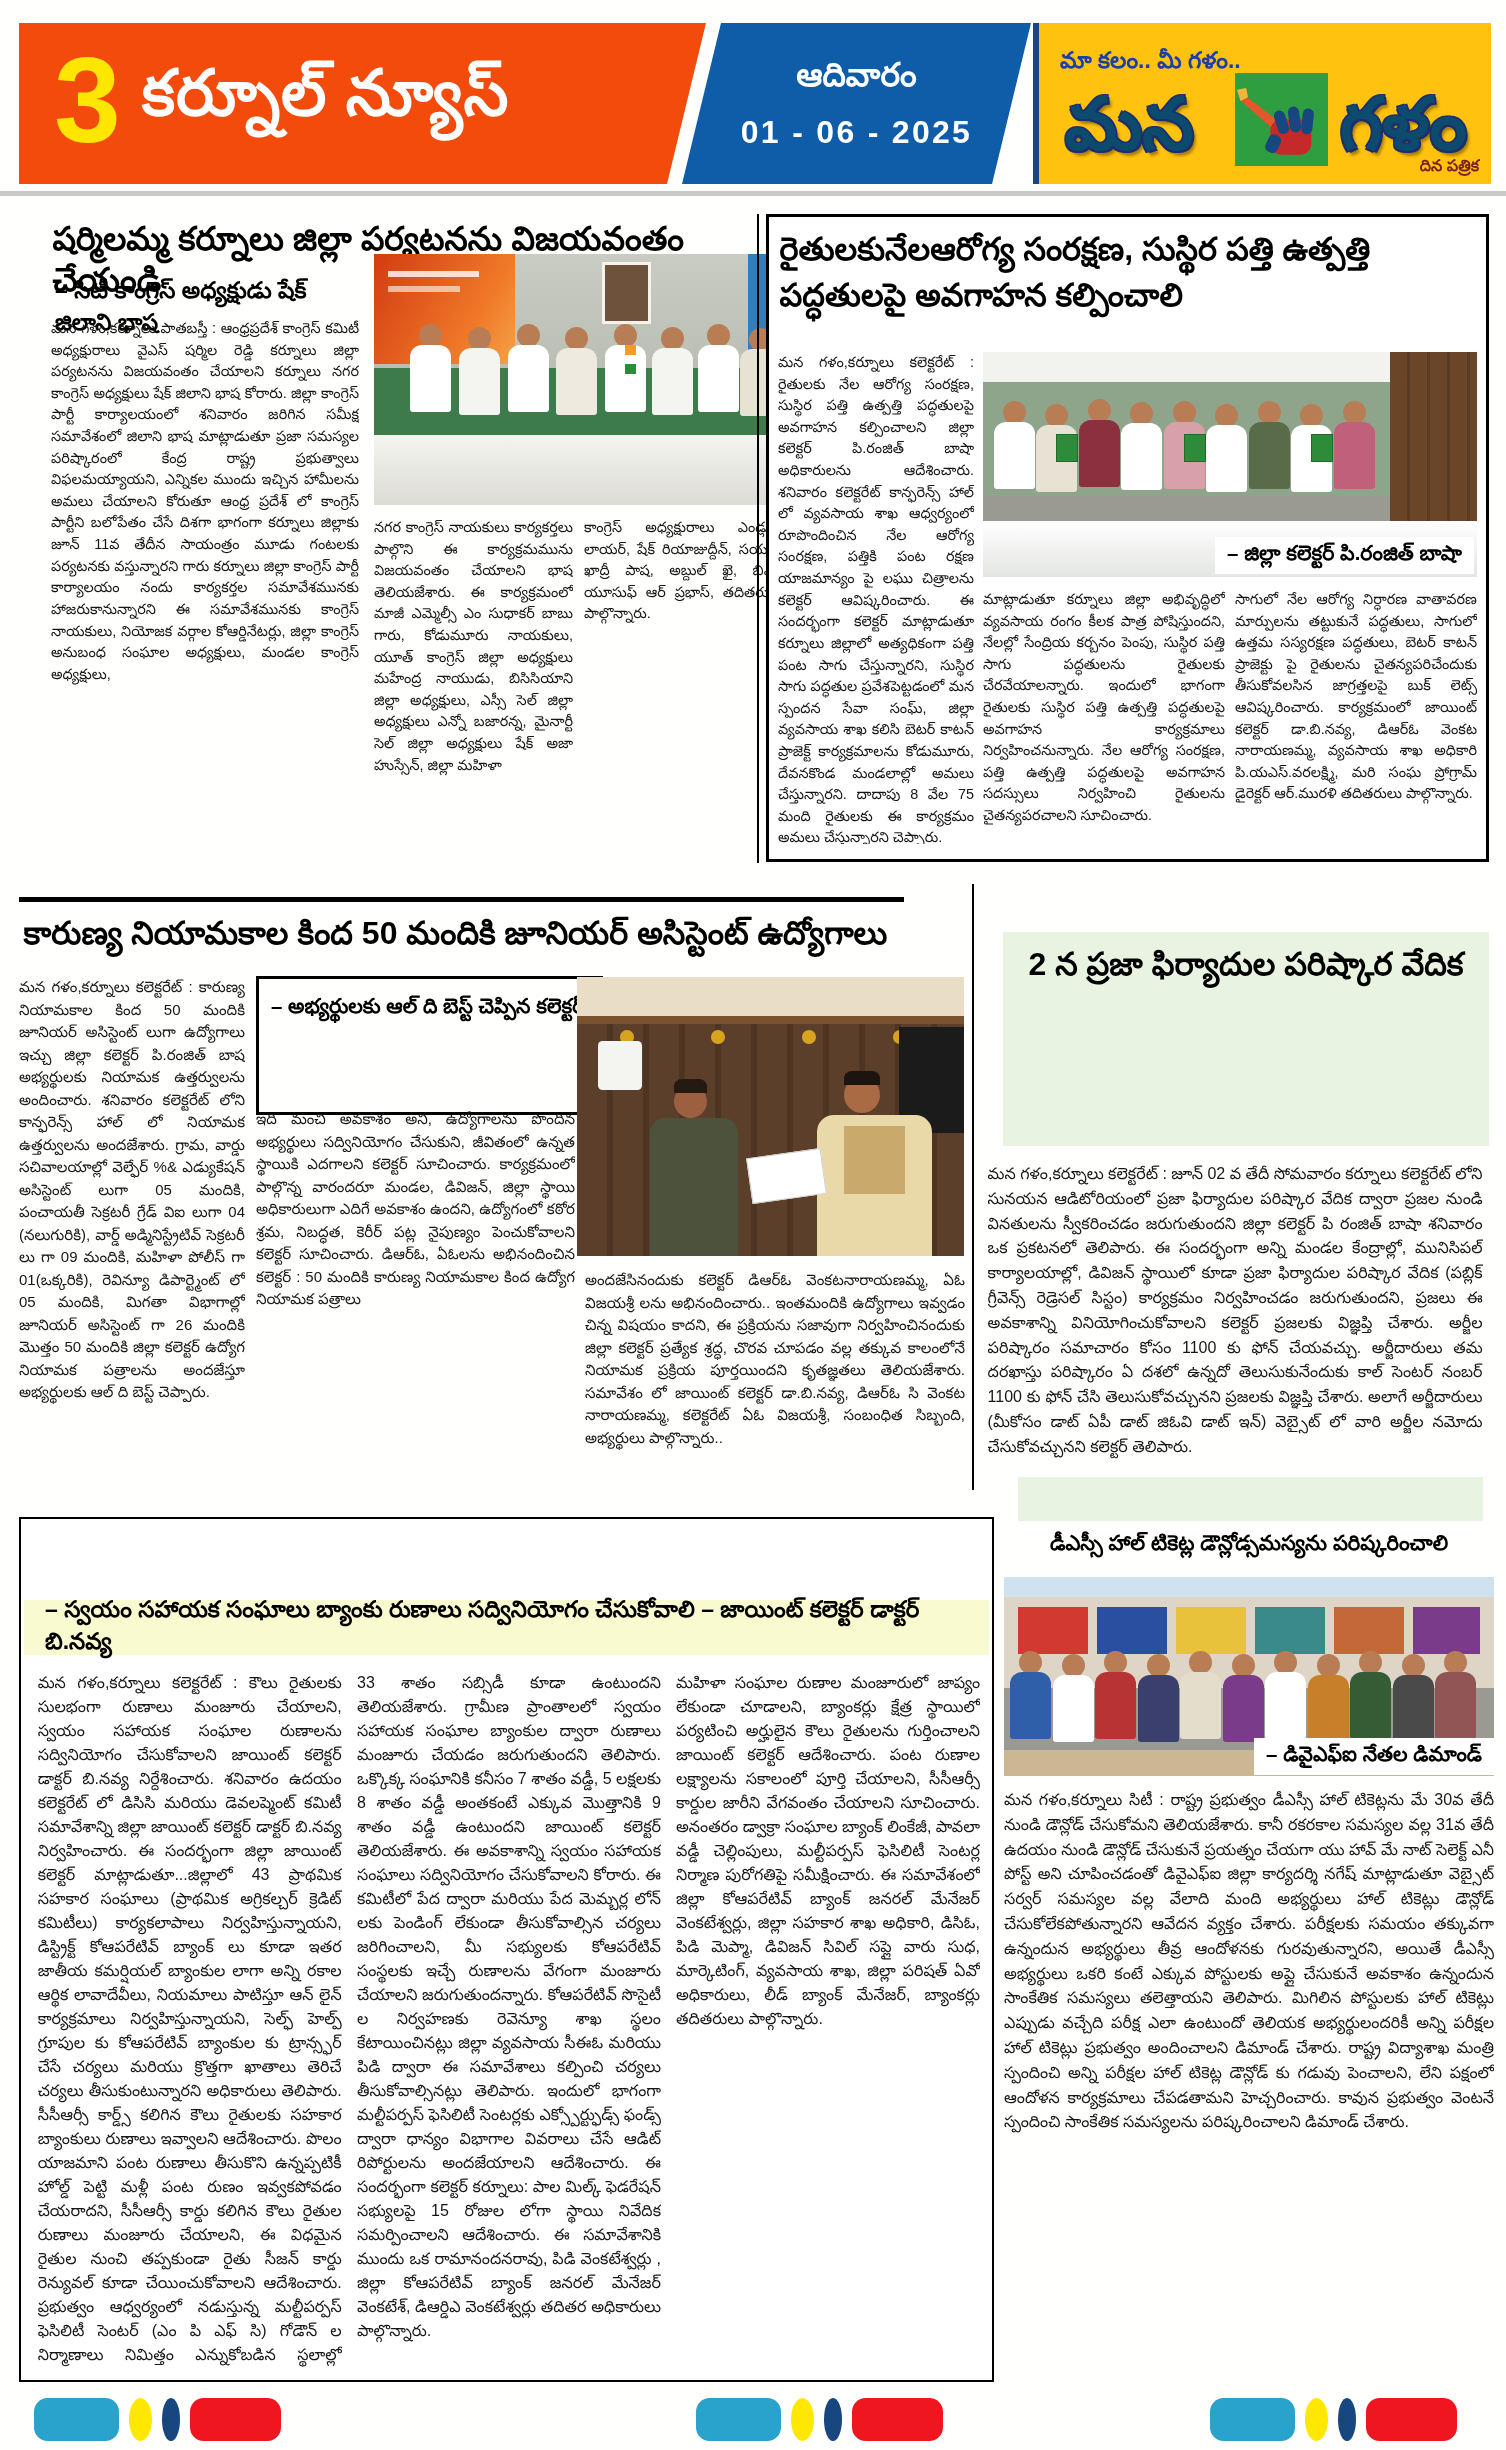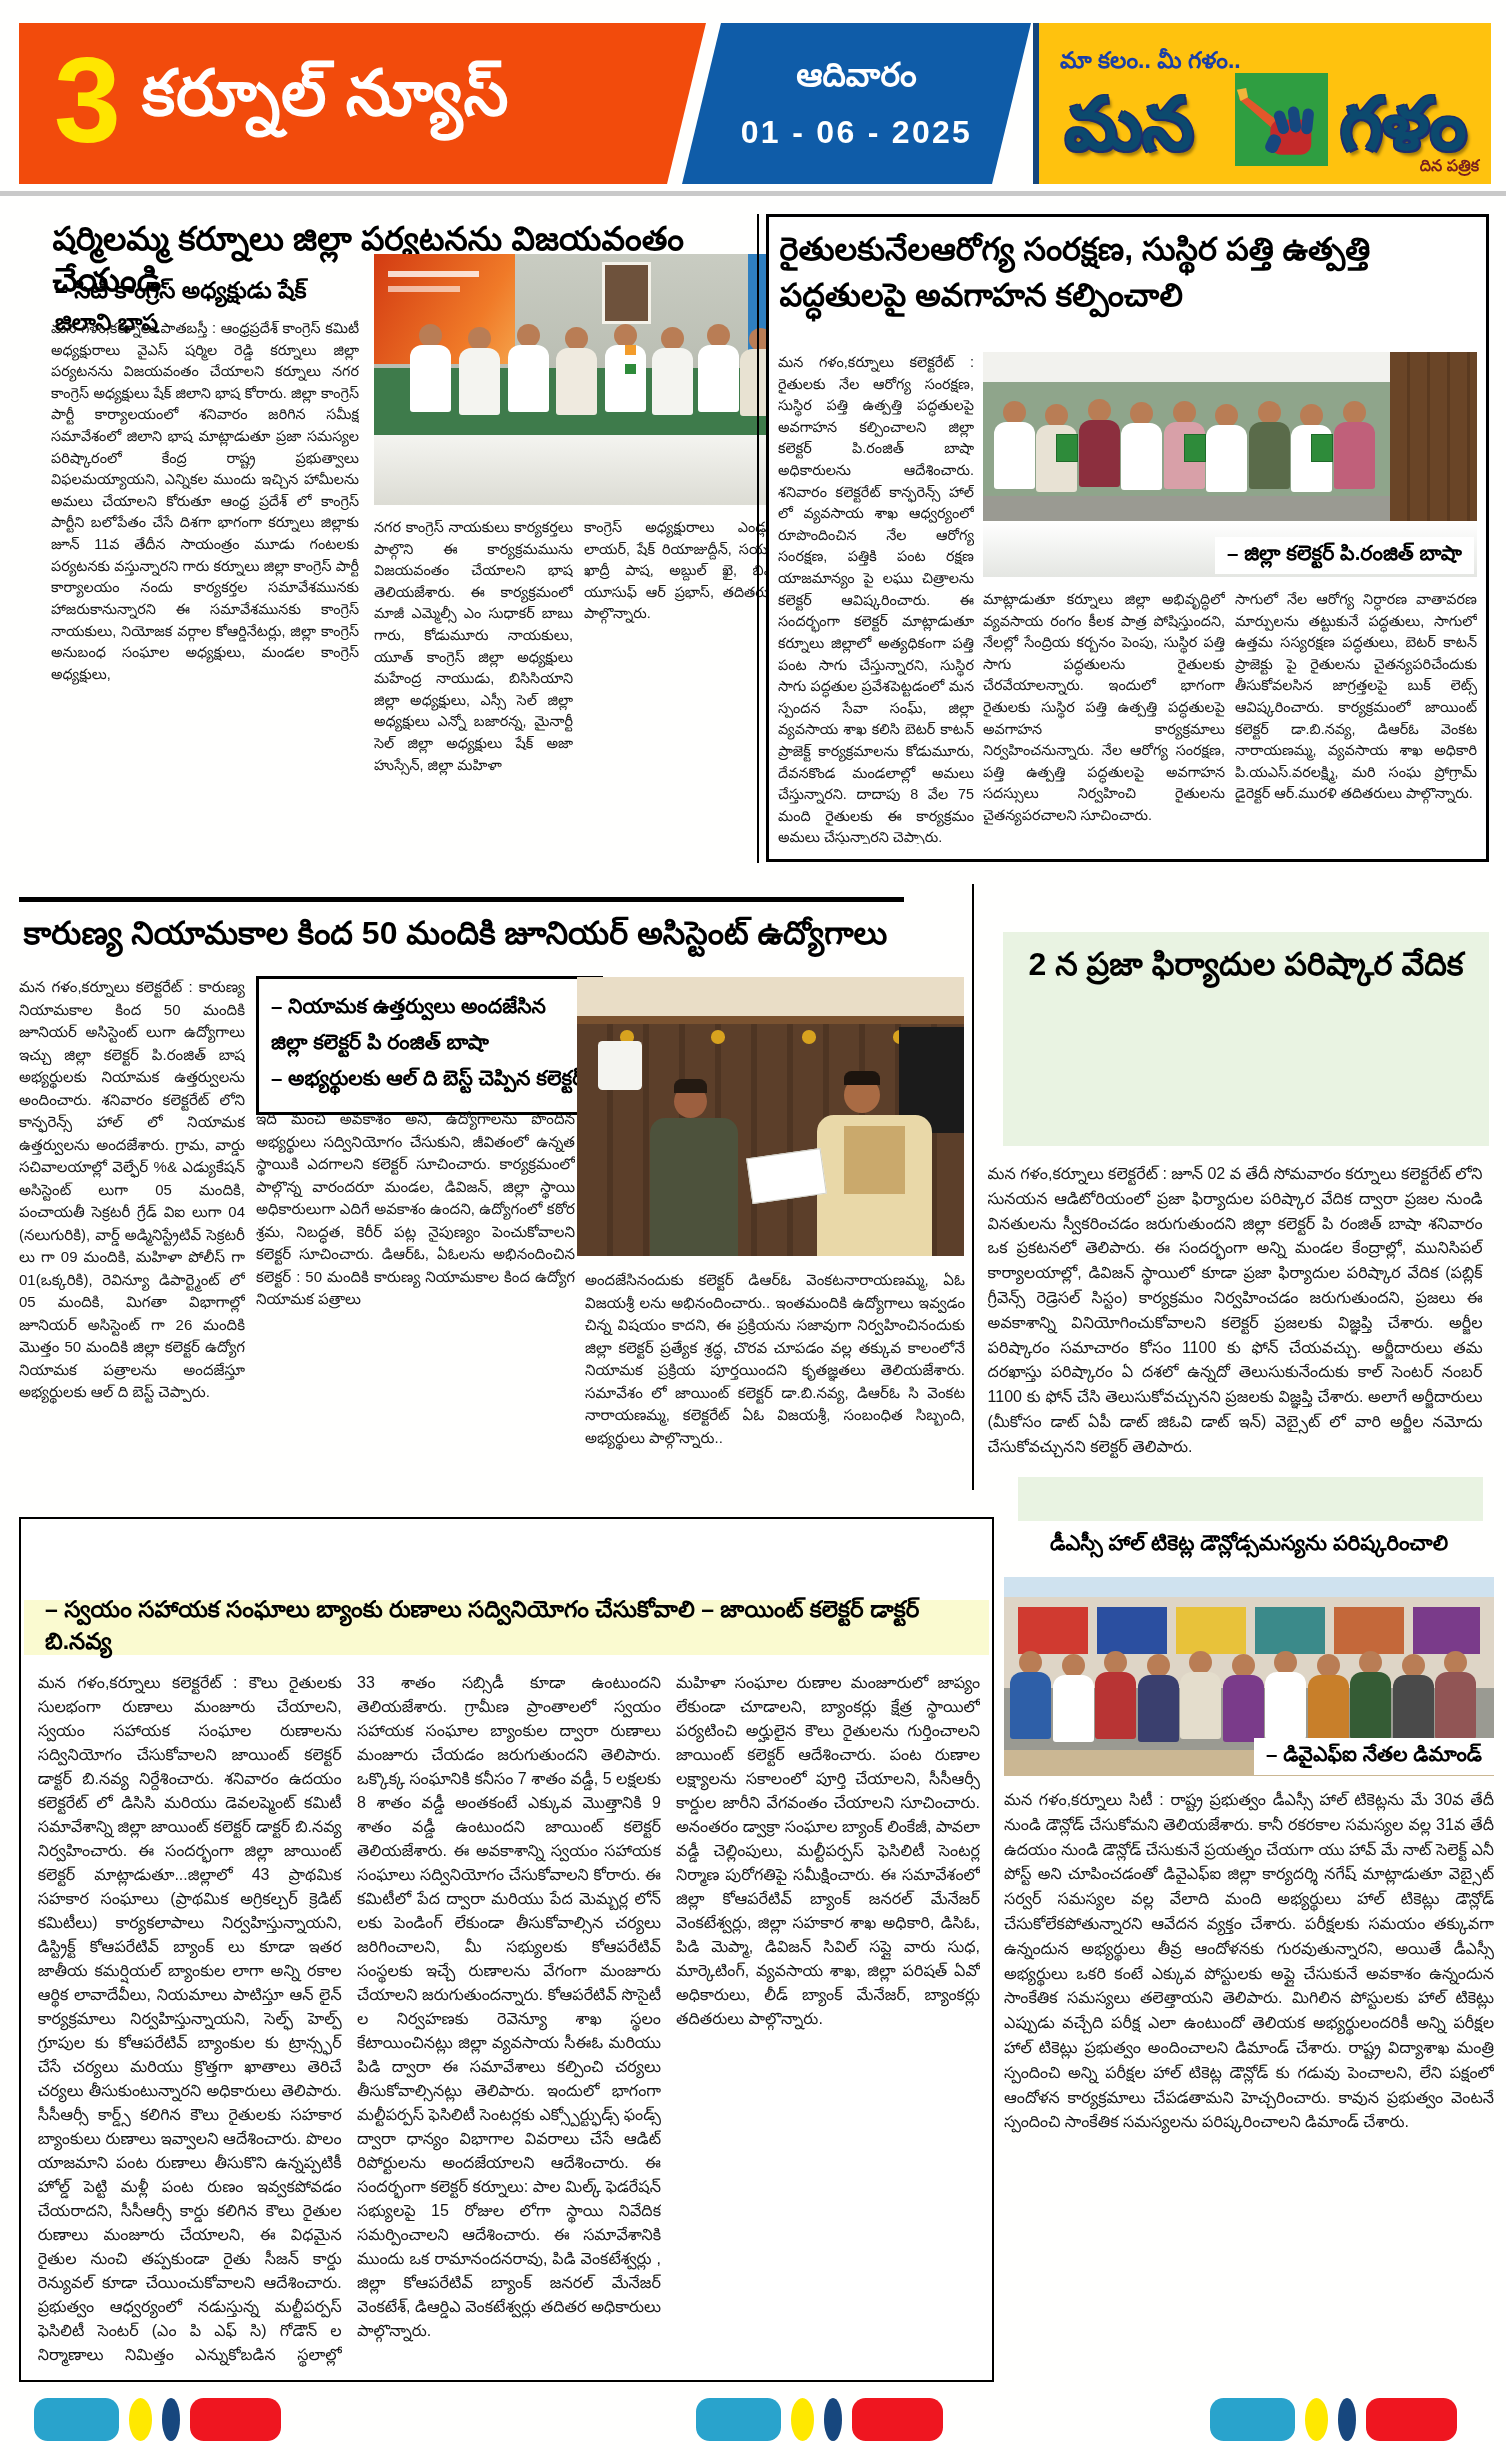--- a/index.html
+++ b/index.html
@@ -140,21 +140,20 @@
     </div>
     <div class="col" style="left:214px;top:372px;width:242px;height:257px;font-size:14.4px;">మాట్లాడుతూ కర్నూలు జిల్లా అభివృద్ధిలో వ్యవసాయ రంగం కీలక పాత్ర పోషిస్తుందని, నేలల్లో సేంద్రియ కర్బనం పెంపు, సుస్థిర పత్తి సాగు పద్ధతులను రైతులకు చేరవేయాలన్నారు. ఇందులో భాగంగా రైతులకు సుస్థిర పత్తి ఉత్పత్తి పద్ధతులపై అవగాహన కార్యక్రమాలు నిర్వహించనున్నారు. నేల ఆరోగ్య సంరక్షణ, పత్తి ఉత్పత్తి పద్ధతులపై అవగాహన సదస్సులు నిర్వహించి రైతులను చైతన్యపరచాలని సూచించారు.</div>
     <div class="col" style="left:466px;top:372px;width:242px;height:257px;font-size:14.4px;">సాగులో నేల ఆరోగ్య నిర్ధారణ వాతావరణ మార్పులను తట్టుకునే పద్ధతులు, సాగులో ఉత్తమ సస్యరక్షణ పద్ధతులు, బెటర్ కాటన్ ప్రాజెక్టు పై రైతులను చైతన్యపరిచేందుకు తీసుకోవలసిన జాగ్రత్తలపై బుక్ లెట్స్ ఆవిష్కరించారు. కార్యక్రమంలో జాయింట్ కలెక్టర్ డా.బి.నవ్య, డిఆర్ఓ వెంకట నారాయణమ్మ, వ్యవసాయ శాఖ అధికారి పి.యఎస్.వరలక్ష్మి, మరి సంఘ ప్రోగ్రామ్ డైరెక్టర్ ఆర్.మురళి తదితరులు పాల్గొన్నారు.</div>
   </div>
 
   <div class="art" id="art3" style="left:19px;top:883px;width:946px;height:624px;">
     <div id="a3-toprule"></div>
     <div class="hl" style="position:absolute;left:4.6px;top:30px;width:934px;font-size:32px;">కారుణ్య నియామకాల కింద 50 మందికి జూనియర్ అసిస్టెంట్ ఉద్యోగాలు</div>
     <div class="col" style="left:0;top:93px;width:226px;height:530px;font-size:15px;">మన గళం,కర్నూలు కలెక్టరేట్ : కారుణ్య నియామకాల కింద 50 మందికి జూనియర్ అసిస్టెంట్ లుగా ఉద్యోగాలు ఇచ్చు జిల్లా కలెక్టర్ పి.రంజిత్ బాష అభ్యర్థులకు నియామక ఉత్తర్వులను అందించారు. శనివారం కలెక్టరేట్ లోని కాన్ఫరెన్స్ హాల్ లో నియామక ఉత్తర్వులను అందజేశారు. గ్రామ, వార్డు సచివాలయాల్లో వెల్ఫేర్ %&amp; ఎడ్యుకేషన్ అసిస్టెంట్ లుగా 05 మందికి, పంచాయతీ సెక్రటరీ గ్రేడ్ విఐ లుగా 04 (నలుగురికి), వార్డ్ అడ్మినిస్ట్రేటివ్ సెక్రటరీ లు గా 09 మందికి, మహిళా పోలీస్ గా 01(ఒక్కరికి), రెవిన్యూ డిపార్ట్మెంట్ లో 05 మందికి, మిగతా విభాగాల్లో జూనియర్ అసిస్టెంట్ గా 26 మందికి మొత్తం 50 మందికి జిల్లా కలెక్టర్ ఉద్యోగ నియామక పత్రాలను అందజేస్తూ అభ్యర్థులకు ఆల్ ది బెస్ట్ చెప్పారు.</div>
     <div id="a3-bulletbox">
-      <div>– నియామక ఉత్తర్వులు అందజేసిన జిల్లా కలెక్టర్ పి రంజిత్ బాషా</div>
       <div>– అభ్యర్థులకు ఆల్ ది బెస్ట్ చెప్పిన కలెక్టర్</div>
     </div>
     <div class="col" style="left:237px;top:225px;width:319px;height:398px;font-size:15px;">ఇది మంచి అవకాశం అని, ఉద్యోగాలను పొందిన అభ్యర్థులు సద్వినియోగం చేసుకుని, జీవితంలో ఉన్నత స్థాయికి ఎదగాలని కలెక్టర్ సూచించారు. కార్యక్రమంలో పాల్గొన్న వారందరూ మండల, డివిజన్, జిల్లా స్థాయి అధికారులుగా ఎదిగే అవకాశం ఉందని, ఉద్యోగంలో కఠోర శ్రమ, నిబద్ధత, కెరీర్ పట్ల నైపుణ్యం పెంచుకోవాలని కలెక్టర్ సూచించారు. డిఆర్ఓ, ఏఓలను అభినందించిన కలెక్టర్ : 50 మందికి కారుణ్య నియామకాల కింద ఉద్యోగ నియామక పత్రాలు</div>
     <div class="photo" style="left:558px;top:94px;width:387px;height:279px;">
       <div class="px" style="left:0;top:0;width:387px;height:279px;background:repeating-linear-gradient(90deg,#5c3f2a 0 30px,#4e3523 30px 36px);"></div>
       <div class="px" style="left:0;top:0;width:387px;height:39px;background:#e9ddc6;"></div>
       <div class="px" style="left:0;top:39px;width:387px;height:7.6px;background:#7a5230;"></div>
       <div class="px" style="left:43px;top:53px;width:13.7px;height:13.7px;border-radius:50%;background:#d8a31f;"></div>
       <div class="px" style="left:134px;top:53px;width:13.7px;height:13.7px;border-radius:50%;background:#d8a31f;"></div>
       <div class="px" style="left:225px;top:53px;width:13.7px;height:13.7px;border-radius:50%;background:#d8a31f;"></div>

